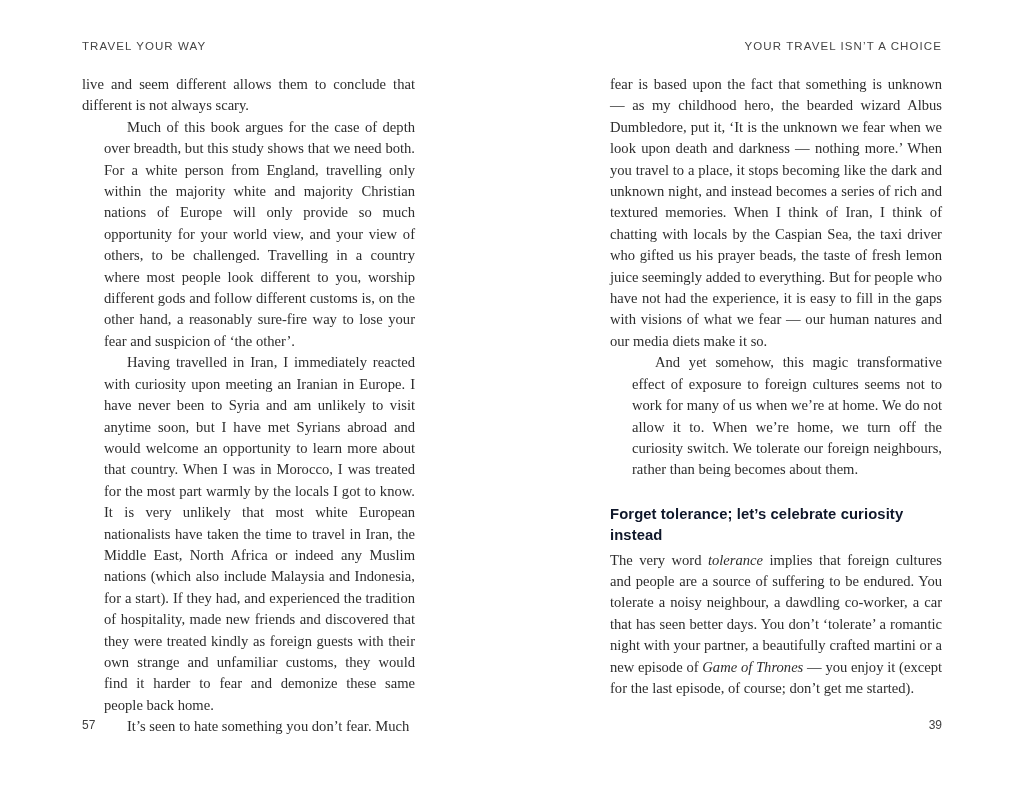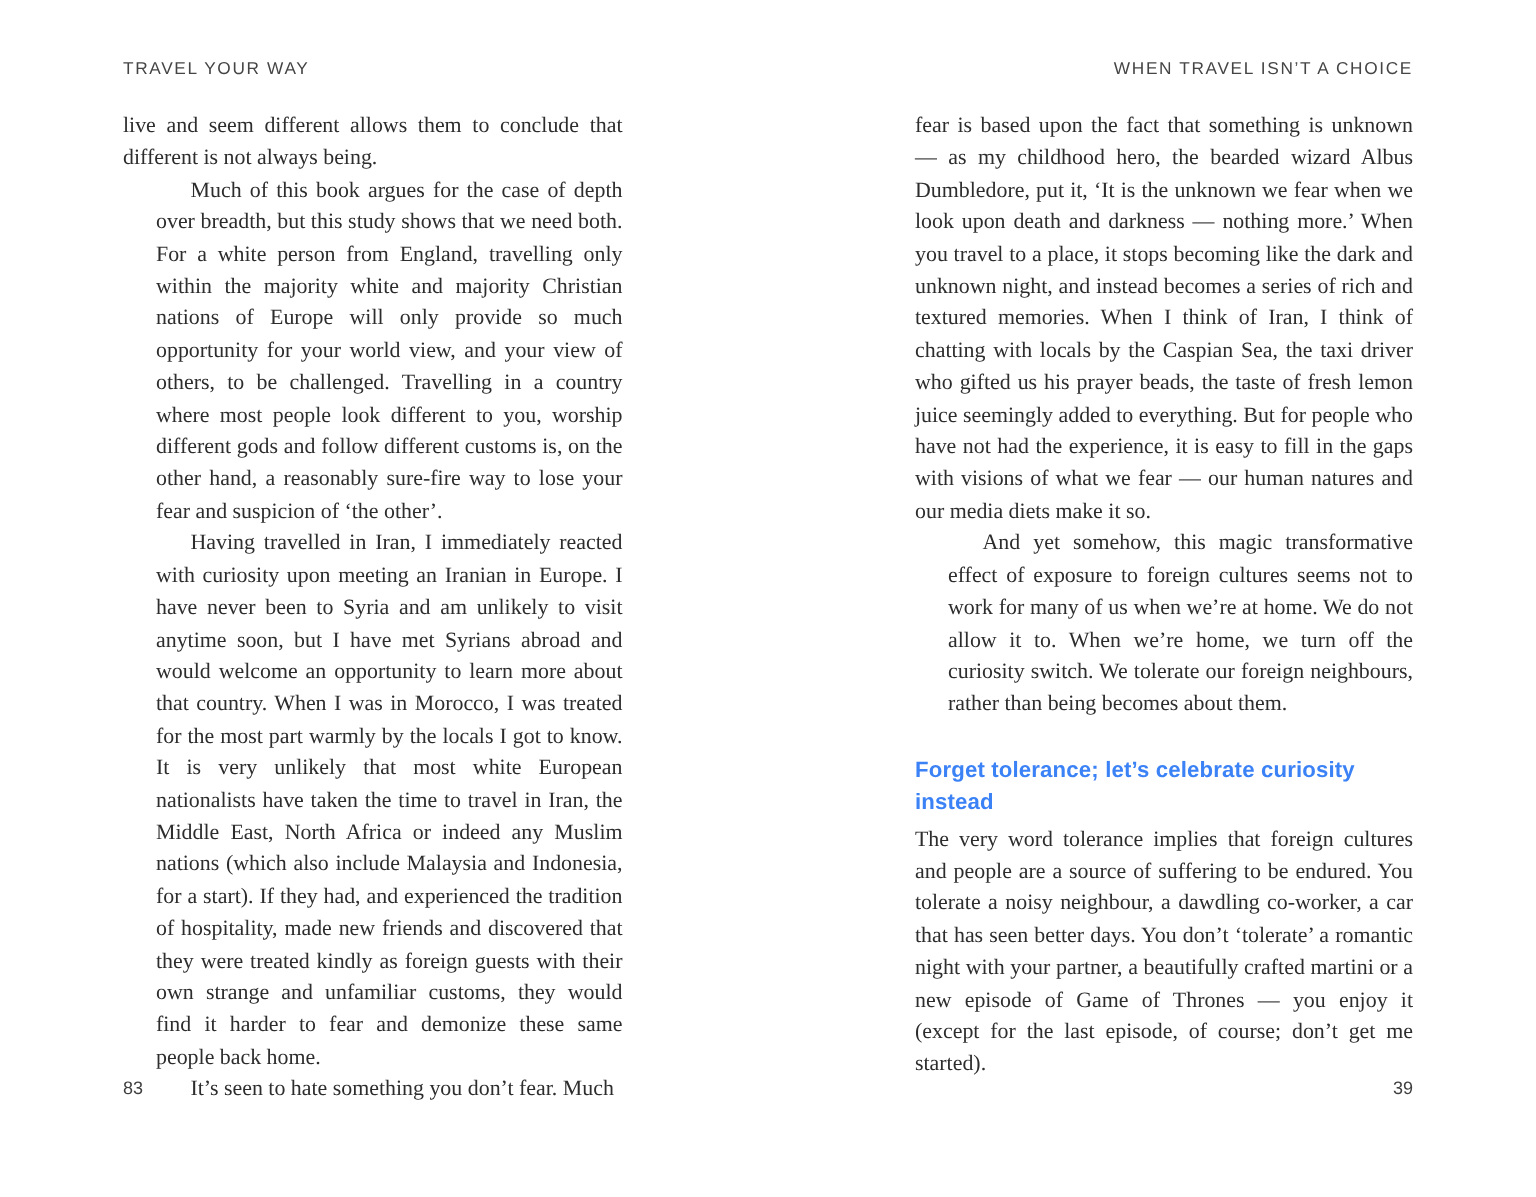--- a/index.html
+++ b/index.html
@@ -39,27 +39,27 @@
     font-size: 14.6px;
     line-height: 21.4px;
     color: #2d2d2d;
     text-align: justify;
   }
   .para {
     margin: 0;
     text-justify: inter-word;
   }
   .para.indent { text-indent: 23px; margin-left: 22px; }
-  .italic { }
+  .italic { font-style: italic; }
 
   .section-heading {
     font-family: "Liberation Sans", sans-serif;
     font-weight: bold;
     font-size: 14.8px;
-    color: #3b82f6;
+    color: #0f172a;
     margin: 23px 0 3px 0;
     text-align: left;
     letter-spacing: 0.1px;
   }
 
   .folio {
     position: absolute;
     bottom: 0;
     font-family: "Liberation Sans", sans-serif;
     font-size: 12px;
@@ -69,30 +69,30 @@
   .folio.folio-right { right: 0; }
 </style>
 </head>
 <body>
 
 <div class="spread">
 
   <div class="page page-left">
     <div class="running-head">TRAVEL YOUR WAY</div>
     <div class="body-text">
-        <p class="para"><span>live and seem different allows them to conclude that different is not always being.</span></p>
+        <p class="para"><span>live and seem different allows them to conclude that different is not always scary.</span></p>
         <p class="para indent"><span>Much of this book argues for the case of depth over breadth, but this study shows that we need both. For a white person from England, travelling only within the majority white and majority Christian nations of Europe will only provide so much opportunity for your world view, and your view of others, to be challenged. Travelling in a country where most people look different to you, worship different gods and follow different customs is, on the other hand, a reasonably sure-fire way to lose your fear and suspicion of ‘the other’.</span></p>
         <p class="para indent"><span>Having travelled in Iran, I immediately reacted with curiosity upon meeting an Iranian in Europe. I have never been to Syria and am unlikely to visit anytime soon, but I have met Syrians abroad and would welcome an opportunity to learn more about that country. When I was in Morocco, I was treated for the most part warmly by the locals I got to know. It is very unlikely that most white European nationalists have taken the time to travel in Iran, the Middle East, North Africa or indeed any Muslim nations (which also include Malaysia and Indonesia, for a start). If they had, and experienced the tradition of hospitality, made new friends and discovered that they were treated kindly as foreign guests with their own strange and unfamiliar customs, they would find it harder to fear and demonize these same people back home.</span></p>
         <p class="para indent"><span>It’s seen to hate something you don’t fear. Much</span></p>
       </div>
-    <div class="folio folio-left">83</div>
+    <div class="folio folio-left">57</div>
   </div>
 
   <div class="page page-right">
-    <div class="running-head align-right">WHEN TRAVEL ISN’T A CHOICE</div>
+    <div class="running-head align-right">YOUR TRAVEL ISN’T A CHOICE</div>
     <div class="body-text">
         <p class="para"><span>fear is based upon the fact that something is unknown — as my childhood hero, the bearded wizard Albus Dumbledore, put it, ‘It is the unknown we fear when we look upon death and darkness — nothing more.’ When you travel to a place, it stops becoming like the dark and unknown night, and instead becomes a series of rich and textured memories. When I think of Iran, I think of chatting with locals by the Caspian Sea, the taxi driver who gifted us his prayer beads, the taste of fresh lemon juice seemingly added to everything. But for people who have not had the experience, it is easy to fill in the gaps with visions of what we fear — our human natures and our media diets make it so.</span></p>
         <p class="para indent"><span>And yet somehow, this magic transformative effect of exposure to foreign cultures seems not to work for many of us when we’re at home. We do not allow it to. When we’re home, we turn off the curiosity switch. We tolerate our foreign neighbours, rather than being becomes about them.</span></p>
         <h2 class="section-heading">Forget tolerance; let’s celebrate curiosity instead</h2>
         <p class="para"><span>The very word </span><span class="italic">tolerance</span><span> implies that foreign cultures and people are a source of suffering to be endured. You tolerate a noisy neighbour, a dawdling co-worker, a car that has seen better days. You don’t ‘tolerate’ a romantic night with your partner, a beautifully crafted martini or a new episode of </span><span class="italic">Game of Thrones</span><span> — you enjoy it (except for the last episode, of course; don’t get me started).</span></p>
       </div>
     <div class="folio folio-right">39</div>
   </div>
 
 </div>

